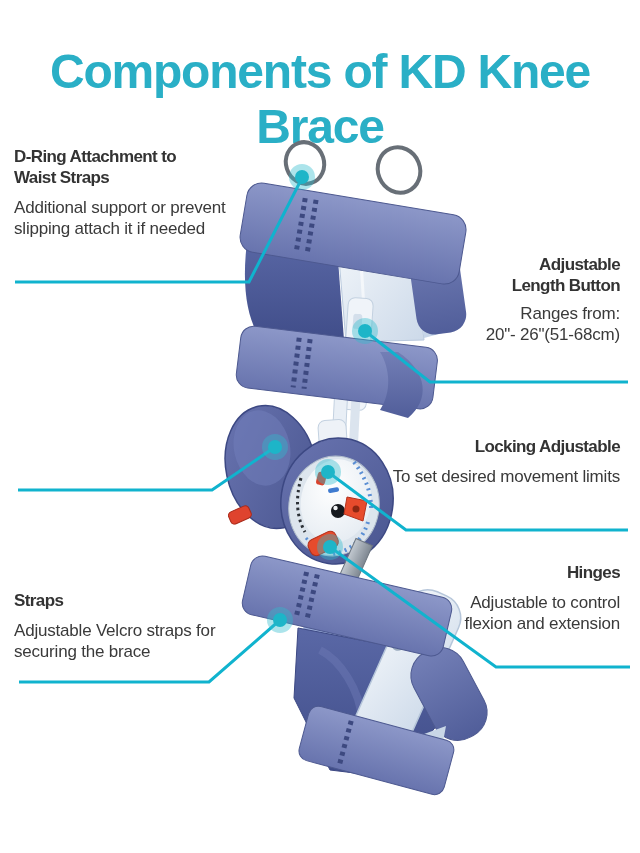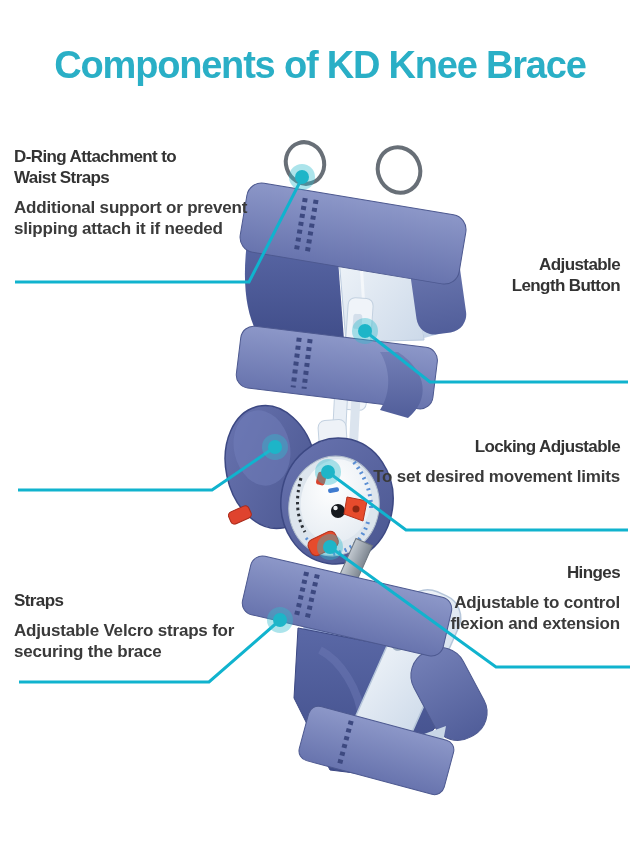--- a/index.html
+++ b/index.html
@@ -3,30 +3,30 @@
 <meta charset="utf-8">
 <style>
   html,body{margin:0;padding:0;}
   body{
     width:640px;height:853px;position:relative;background:#ffffff;
     font-family:"Liberation Sans", sans-serif;overflow:hidden;
   }
   .canvas{position:absolute;inset:0;}
   .title{
     position:absolute;top:44px;left:0;width:640px;text-align:center;
-    font-size:38px;font-weight:bold;letter-spacing:-1.2px;color:#2aafc6;margin:0;
+    font-size:48px;font-weight:bold;letter-spacing:-1.2px;color:#2aafc6;margin:0;
   }
   .art{position:absolute;top:0;left:0;width:640px;height:853px;}
   .label{position:absolute;color:#363636;}
   .label .hd{
     font-size:17px;font-weight:bold;line-height:1.24;letter-spacing:-0.6px;
     white-space:pre-line;color:#333333;
   }
   .label .ds{
-    margin-top:10px;font-size:17px;font-weight:700;line-height:1.22;
+    margin-top:10px;font-size:17px;font-weight:400;line-height:1.22;
     letter-spacing:-0.2px;white-space:pre-line;color:#3a3a3a;
   }
   .label-left{left:14px;text-align:left;}
   .label-right{right:20px;text-align:right;}
   #lb-dring{top:146px;width:250px;}
   #lb-pads{top:378px;width:250px;}
   #lb-straps{top:590px;width:260px;}
   #lb-length{top:254px;width:240px;}
   #lb-length .ds{margin-top:8px;}
   #lb-locking{top:436px;width:280px;}
@@ -210,20 +210,22 @@
 
   <div class="label label-left" id="lb-straps">
     <div class="hd">Straps</div>
     <div class="ds">Adjustable Velcro straps for
 securing the brace</div>
   </div>
 
   <div class="label label-right" id="lb-length">
     <div class="hd">Adjustable
 Length Button</div>
+    <div class="ds">Ranges from:
+20"- 26"(51-68cm)</div>
   </div>
 
   <div class="label label-right" id="lb-locking">
     <div class="hd">Locking Adjustable</div>
     <div class="ds">To set desired movement limits</div>
   </div>
 
   <div class="label label-right" id="lb-hinges">
     <div class="hd">Hinges</div>
     <div class="ds">Adjustable to control

